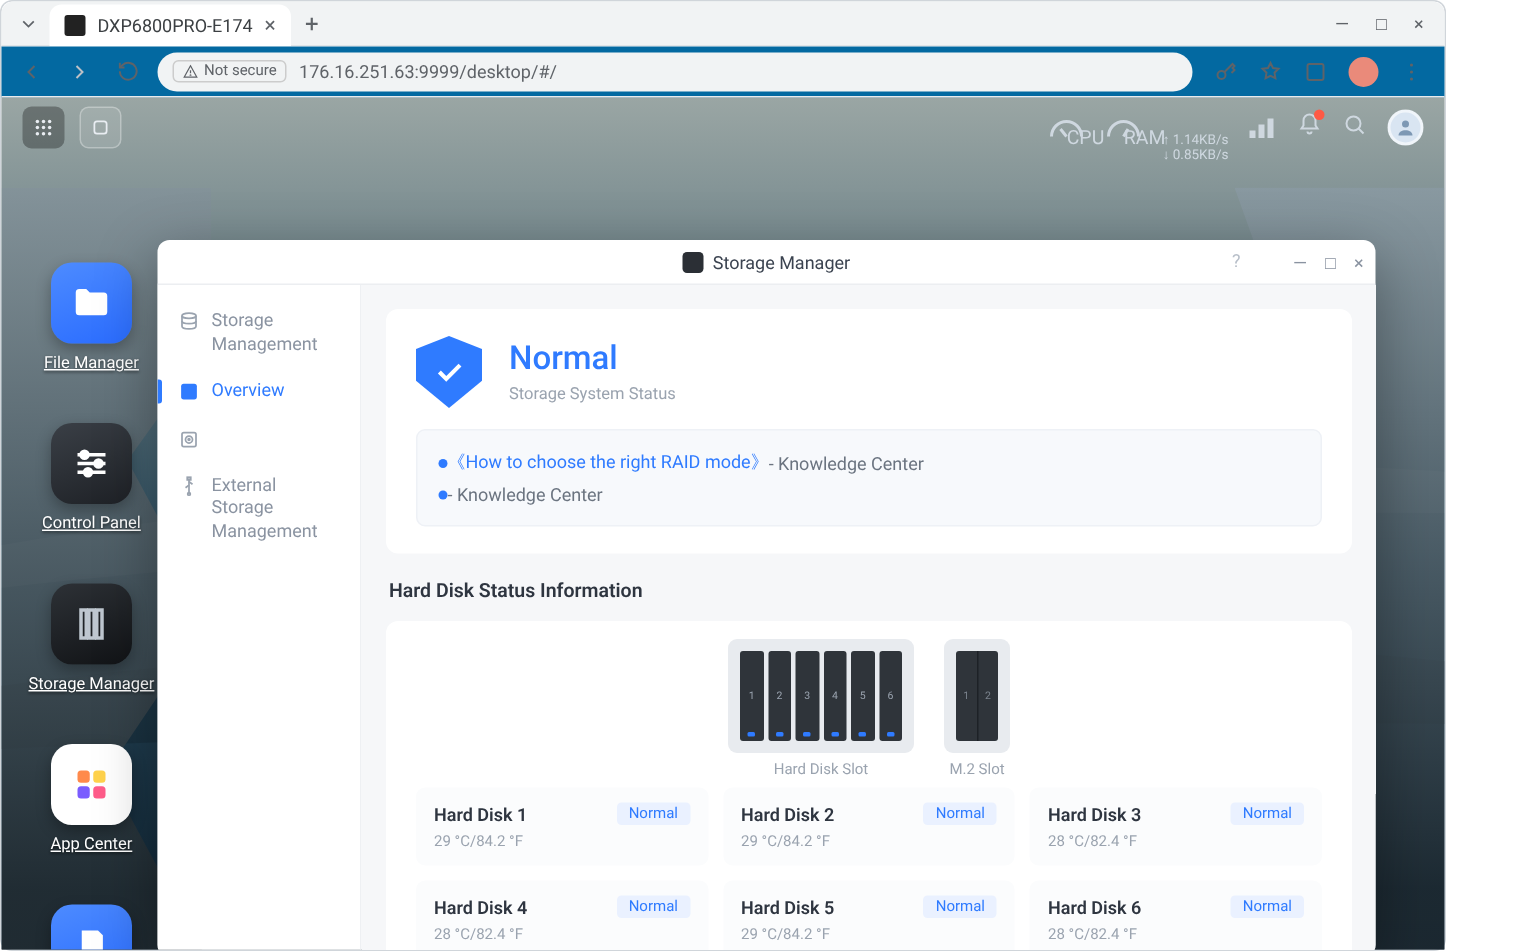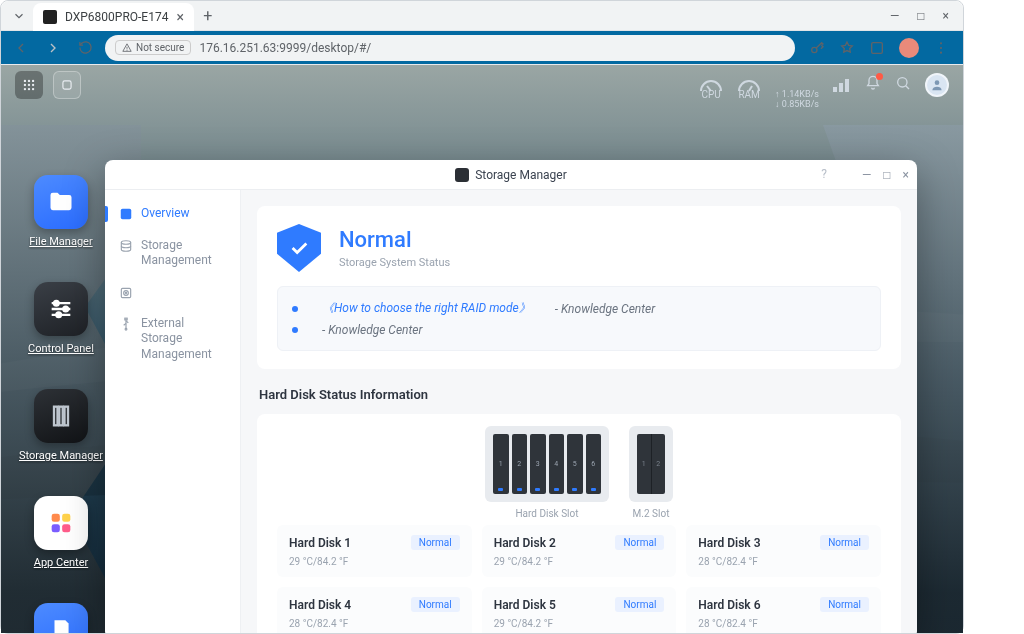--- a/index.html
+++ b/index.html
@@ -34,21 +34,21 @@
 .wp-hills-left { position:absolute; left:0; top:60px; width:140px; height:520px; background:linear-gradient(180deg,#83929a 0%,#242d32 90%); clip-path:polygon(0 0,100% 0,100% 20%,60% 35%,100% 55%,50% 75%,100% 100%,0 100%); opacity:.8; }
 .wp-hills-right { position:absolute; right:0; top:60px; width:140px; height:520px; background:linear-gradient(180deg,#8a9aa3 0%,#1f2a31 90%); clip-path:polygon(0 0,100% 0,100% 100%,0 100%,30% 70%,0 50%,40% 30%); opacity:.8; }
 
 .topbar { position:absolute; top:0; left:0; right:0; height:40px; display:flex; align-items:center; padding:0 14px; gap:10px; color:#e9edf2; }
 .grid-btn, .home-btn { width:28px; height:28px; display:flex; align-items:center; justify-content:center; border-radius:6px; cursor:pointer; }
 .grid-btn { background:rgba(0,0,0,.3); }
 .home-btn { background:rgba(255,255,255,.1); border:1px solid rgba(255,255,255,.3); }
 .top-right { margin-left:auto; display:flex; align-items:center; gap:14px; }
 .gauge { position:relative; width:24px; height:14px; }
 .gauge svg { width:24px; height:14px; }
-.gauge-label { position:absolute; bottom:-8px; left:0; right:0; text-align:center; font-size:10px; color:#cfd8e0; }
+.gauge-label { position:absolute; bottom:-8px; left:12px; right:0; text-align:center; font-size:13px; color:#cfd8e0; }
 .netrate { font-size:9px; line-height:1.1; color:#cfd8e0;margin-top:29px; }
 .tri-bars { width:18px; height:14px; position:relative; }
 .tri-bars span { position:absolute; bottom:0; width:4px; background:#cfd8e0; }
 .tri-bars span:nth-child(1){ left:0; height:5px;} .tri-bars span:nth-child(2){ left:6px; height:9px;} .tri-bars span:nth-child(3){ left:12px; height:13px;}
 .bell-wrap { position:relative; }
 .bell-wrap .dot { position:absolute; top:-2px; right:-2px; width:7px; height:7px; border-radius:50%; background:#ff5a45; }
 .user-av { width:24px; height:24px; border-radius:50%; background:#d9e5f2; border:2px solid rgba(255,255,255,.6); display:flex; align-items:center; justify-content:center; }
 
 .dock { position:absolute; left:18px; top:110px; display:flex; flex-direction:column; gap:34px; align-items:center; }
 .dock-item { display:flex; flex-direction:column; align-items:center; gap:6px; cursor:pointer; }
@@ -73,21 +73,21 @@
 .side-item.active::before { content:""; position:absolute; left:0; top:8px; bottom:8px; width:3px; background:#2f7bff; border-radius:0 2px 2px 0; }
 .side-item .s-ic { width:14px; height:14px; flex:none; margin-top:1px; }
 
 .main { flex:1; background:#f6f7f9; overflow:auto; padding:16px; }
 .card { background:#fff; border-radius:8px; padding:18px 20px; }
 .status-row { display:flex; align-items:center; gap:18px; margin-bottom:14px; }
 .shield { width:44px; height:48px; background:#2f7bff; clip-path:polygon(50% 0,100% 18%,100% 62%,50% 100%,0 62%,0 18%); display:flex; align-items:center; justify-content:center; }
 .status-title { font-size:22px; font-weight:500; color:#2f7bff; }
 .status-sub { font-size:11px; color:#9aa3af; margin-top:4px; }
 .kb-box { background:#f7f9fc; border:1px solid #eef1f6; border-radius:6px; padding:10px 14px; font-size:12px; color:#6b7480; }
-.kb-row { display:flex; align-items:center; gap:24px; padding:3px 0;font-style:italic; }
+.kb-row { display:flex; align-items:center; gap:0; padding:3px 0; }
 .kb-dot { width:6px; height:6px; border-radius:50%; background:#2f7bff; flex:none; }
 .kb-link { color:#2f7bff; }
 .kb-suffix { color:#6b7480;text-align:right; }
 
 .section-title { font-size:13px; font-weight:600; color:#2e3540; margin:18px 2px 12px; }
 .bays { display:flex; justify-content:center; gap:20px; margin-bottom:6px; }
 .bay-wrap { display:flex; flex-direction:column; align-items:center; gap:6px; }
 .bay-main { width:124px; height:76px; background:#e8ebef; border-radius:6px; padding:8px; display:flex; gap:3px; }
 .bay-slot { flex:1; background:#2f343a; border-radius:2px; position:relative; display:flex; align-items:flex-end; justify-content:center; }
 .bay-slot .num { font-size:7px; color:#9aa3af; position:absolute; top:50%; transform:translateY(-50%); }
@@ -318,37 +318,37 @@
         <span class="help">?</span>
         <div class="ctrls">
           <span>—</span>
           <span>□</span>
           <span>×</span>
         </div>
       </div>
 
       <div class="win-body">
         <div class="sidebar">
-          <div class="side-item active">
-            <span class="s-ic">
-              <svg class="svg-ic" viewBox="0 0 24 24" fill="#2f7bff">
-                  <rect x="3" y="3" width="18" height="18" rx="3"></rect>
-                </svg>
-            </span>
-            <span>Overview</span>
-          </div>
           <div class="side-item">
             <span class="s-ic">
               <svg class="svg-ic" viewBox="0 0 24 24" fill="none" stroke="#9aa3af" stroke-width="2">
                   <ellipse cx="12" cy="6" rx="8" ry="3"></ellipse>
                   <path d="M4 6v6c0 1.7 3.6 3 8 3s8-1.3 8-3V6"></path>
                   <path d="M4 12v6c0 1.7 3.6 3 8 3s8-1.3 8-3v-6"></path>
                 </svg>
             </span>
             <span>Storage Management</span>
+          </div>
+          <div class="side-item active">
+            <span class="s-ic">
+              <svg class="svg-ic" viewBox="0 0 24 24" fill="#2f7bff">
+                  <rect x="3" y="3" width="18" height="18" rx="3"></rect>
+                </svg>
+            </span>
+            <span>Overview</span>
           </div>
           <div class="side-item">
             <span class="s-ic">
               <svg class="svg-ic" viewBox="0 0 24 24" fill="none" stroke="#9aa3af" stroke-width="2">
                   <rect x="4" y="4" width="16" height="16" rx="2"></rect>
                   <circle cx="12" cy="12" r="4"></circle>
                   <circle cx="12" cy="12" r="1"></circle>
                 </svg>
             </span>
           </div>

